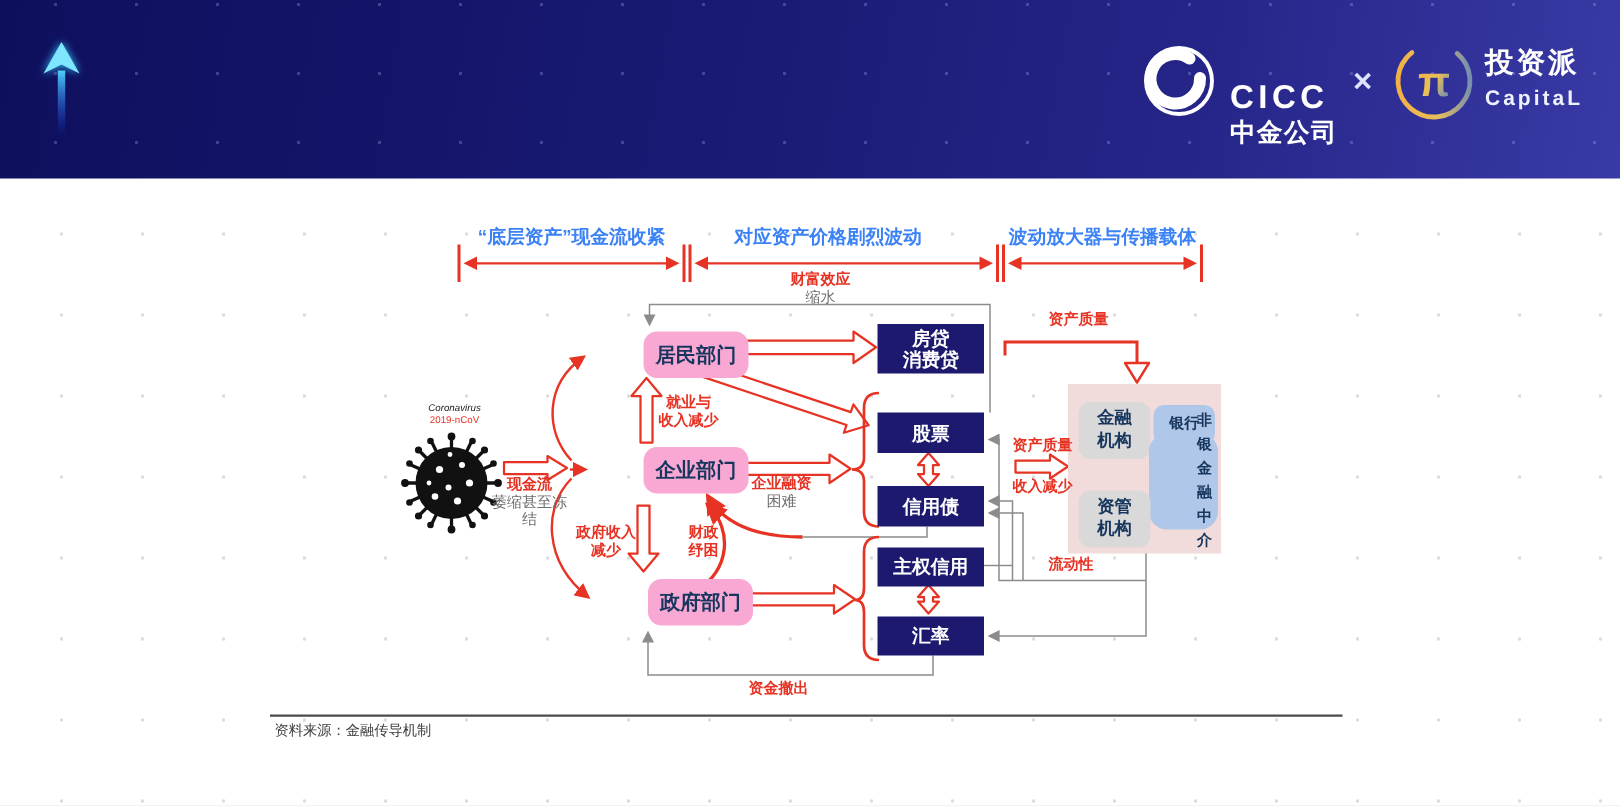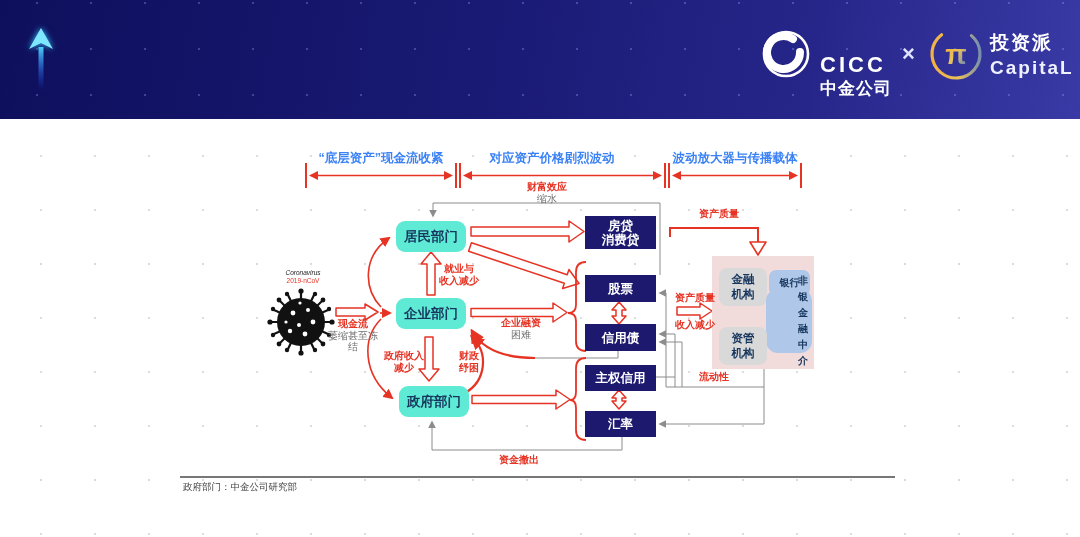--- a/index.html
+++ b/index.html
@@ -18,27 +18,27 @@
     letter-spacing:1px;white-space:nowrap;z-index:6;}
   .title .hl{color:#EFC04A;}
   .title .wt{color:#ffffff;}
   .logo-zone{position:absolute;top:0;left:750px;width:330px;height:119px;z-index:6;}
   .cicc-text{position:absolute;left:70px;top:32px;color:#fff;line-height:1;}
   .cicc-text .en{font-size:22px;font-weight:bold;letter-spacing:3px;margin-top:22px;}
   .cicc-text .cn{font-size:17px;font-weight:bold;margin-top:4px;letter-spacing:1px;}
   .x-sep{position:absolute;left:152px;top:41px;color:#dfe3ff;font-size:22px;font-weight:bold;}
   .partner-text{position:absolute;left:240px;top:33px;color:#fff;line-height:1;}
   .partner-text .cn{font-size:19px;font-weight:bold;letter-spacing:2px;}
-  .partner-text .en{font-size:19px;font-weight:bold;letter-spacing:2px;margin-top:6px;color:#eef1ff;}
+  .partner-text .en{font-size:14px;font-weight:bold;letter-spacing:2px;margin-top:6px;color:#eef1ff;}
   
   svg.diagram{position:absolute;left:0;top:0;z-index:1;}
   .layer{position:absolute;left:0;top:0;width:1080px;height:537px;z-index:2;}
   .box{position:absolute;display:flex;align-items:center;justify-content:center;
     text-align:center;font-weight:bold;}
-  .sector{background:#5eead4;color:#17365D;border-radius:9px;font-size:13.5px;}
+  .sector{background:#f9a8d4;color:#17365D;border-radius:9px;font-size:13.5px;margin-left:33px;}
   .asset{background:#1C196E;color:#fff;font-size:12.5px;line-height:14px;}
   .pinkbox{position:absolute;background:#F2DCDB;}
   .inst-gray{background:#D9D9D9;color:#17365D;border-radius:8px;font-size:11.5px;line-height:15px;}
   .inst-blue{background:#AFC7E8;color:#17365D;font-size:10px;line-height:16px;}
   .lbl{position:absolute;transform:translateX(-50%);text-align:center;font-size:10px;
     line-height:11.5px;font-weight:bold;white-space:nowrap;}
   .red{color:#E63324;}
   .gray{color:#6e6e6e;font-weight:normal;}
   .rulhead{position:absolute;transform:translateX(-50%);font-size:12.5px;font-weight:bold;
     color:#3b82f6;white-space:nowrap;}
@@ -287,14 +287,14 @@
     <div class="lbl" style="left:469px;top:350px;">
       <div class="red">财政</div>
       <div class="red">纾困</div>
     </div>
     <div class="lbl red" style="left:695px;top:292px;">资产质量</div>
     <div class="lbl red" style="left:695px;top:319px;">收入减少</div>
     <div class="lbl red" style="left:714px;top:371px;">流动性</div>
     <div class="lbl red" style="left:519px;top:454px;">资金撤出</div>
   </div>
 
-  <div class="source">政府部门：中金公司研究部</div>
+  <div class="source">资料来源：金融传导机制</div>
 </div>
 
 </body></html>

